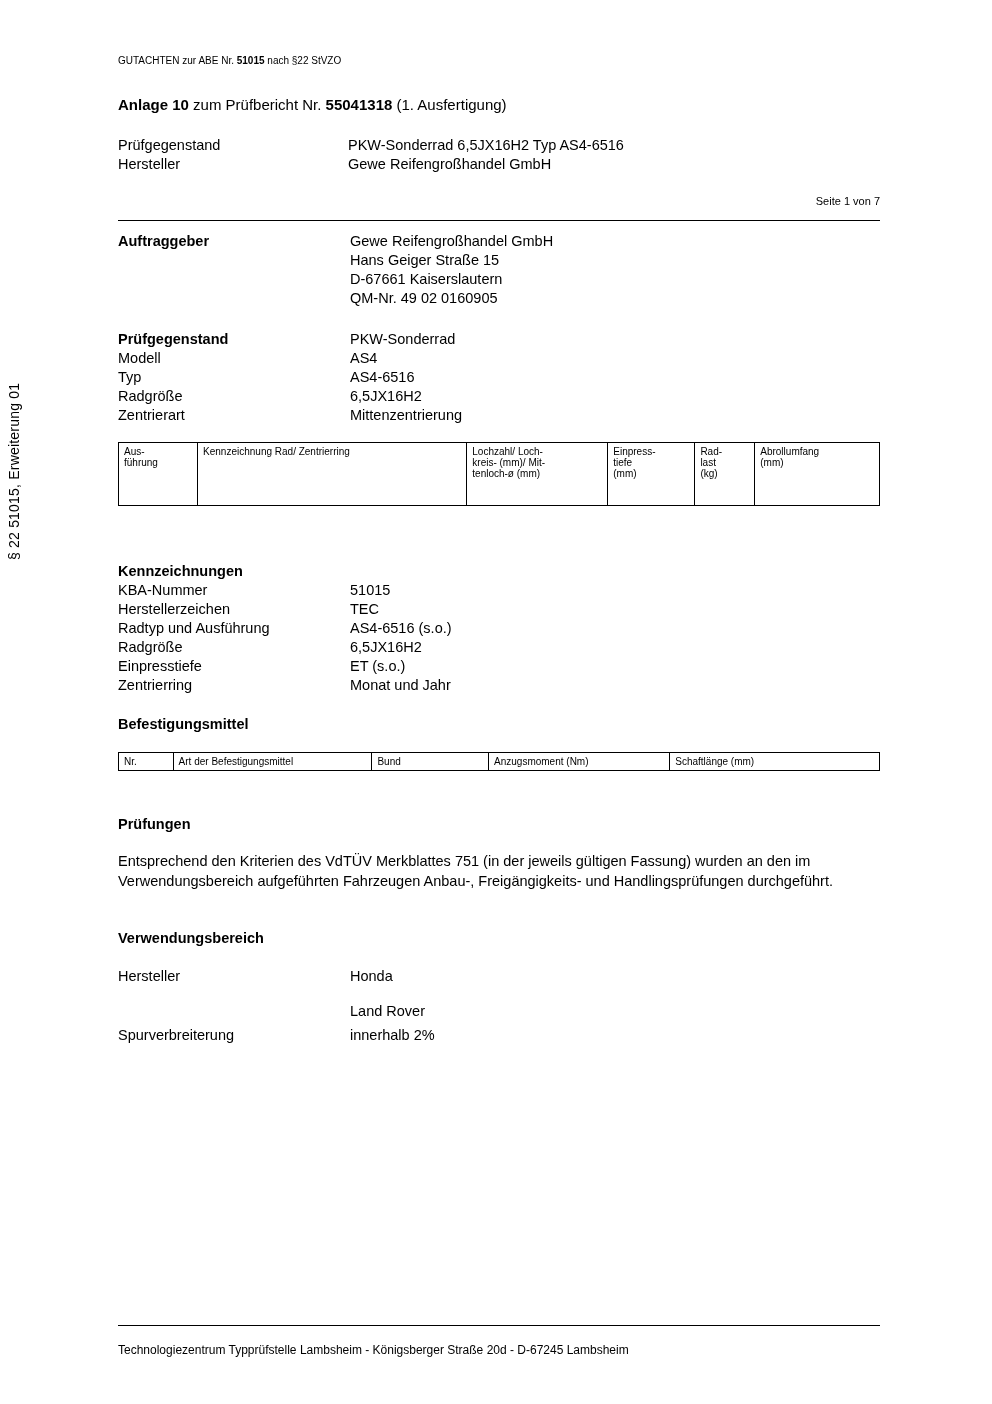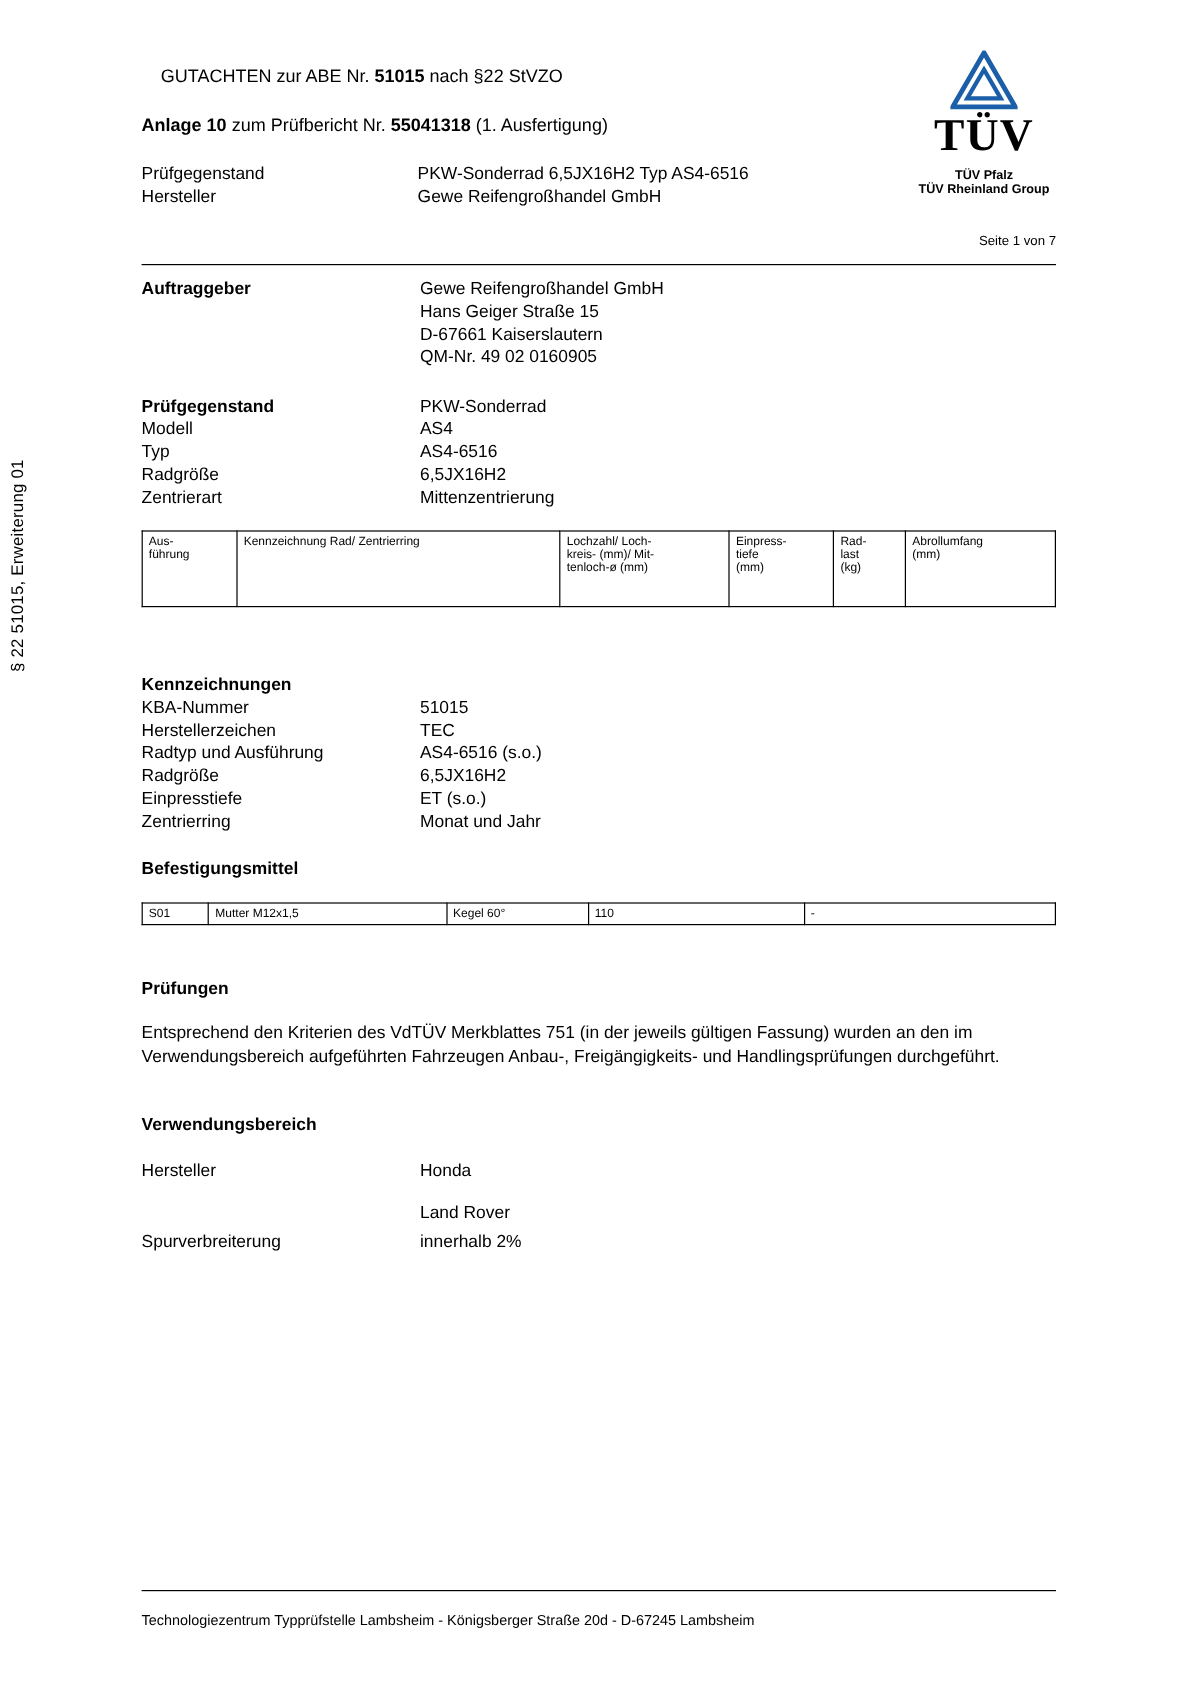--- a/index.html
+++ b/index.html
@@ -34,23 +34,23 @@
   }
   .content {
     position: absolute;
     left: 118px;
     top: 0;
     width: 762px;
   }
   
   .hdr-title {
     position: absolute;
-    left: 16px;
+    left: 0;
     top: 55px;
-    font-size: 15px;
+    font-size: 10px;
     text-align: right;
   }
   .hdr-title b { font-weight: bold; }
   .hdr-anlage {
     position: absolute;
     left: 0;
     top: 96px;
     font-size: 15px;
   }
   .hdr-row {
@@ -285,26 +285,26 @@
       <div class="lbl" style="top:114px;">Zentrierring</div>
       <div class="val" style="top:114px;">Monat und Jahr</div>
     </div>
 
     <div class="block" style="top:716px;">
       <div class="lbl b">Befestigungsmittel</div>
     </div>
 
     <table class="grid tbl2">
       <tbody>
-      <tr>
-        <td class="d0">S01</td>
-        <td class="d1">Mutter M12x1,5</td>
-        <td class="d2">Kegel 60°</td>
-        <td class="d3">110</td>
-        <td class="d4">-</td>
+          <tr>
+        <td class="d0">Nr.</td>
+        <td class="d1">Art der Befestigungsmittel</td>
+        <td class="d2">Bund</td>
+        <td class="d3">Anzugsmoment (Nm)</td>
+        <td class="d4">Schaftlänge (mm)</td>
       </tr>
     </tbody>
       </table>
 
     <div class="block" style="top:816px;">
       <div class="lbl b">Prüfungen</div>
     </div>
     <div class="para" style="top:851px;">Entsprechend den Kriterien des VdTÜV Merkblattes 751 (in der jeweils gültigen Fassung) wurden an den im Verwendungsbereich aufgeführten Fahrzeugen Anbau-, Freigängigkeits- und Handlingsprüfungen durchgeführt.</div>
 
     <div class="block" style="top:930px;">
@@ -317,25 +317,14 @@
       <div class="val" style="top:19px;margin-top:16px;">Land Rover</div>
 
       <div class="lbl" style="top:59px;">Spurverbreiterung</div>
       <div class="val" style="top:59px;">innerhalb 2%</div>
     </div>
 
     <div class="footer-rule"></div>
     <div class="footer-text">Technologiezentrum Typprüfstelle Lambsheim - Königsberger Straße 20d - D-67245 Lambsheim</div>
   </div>
 
-  <div class="logo">
-    <div class="logo-tri">
-      <svg width="56" height="50" viewBox="0 0 56 50" xmlns="http://www.w3.org/2000/svg">
-        <polygon points="28,2 54,47 2,47" fill="none" stroke="#1b5fa8" stroke-width="4"></polygon>
-        <polygon points="28,16 42,40 14,40" fill="none" stroke="#1b5fa8" stroke-width="3.5"></polygon>
-      </svg>
-    </div>
-    <div class="logo-word">TÜV</div>
-    <div class="logo-sub1">TÜV Pfalz</div>
-    <div class="logo-sub2">TÜV Rheinland Group</div>
-  </div>
 
 </div>
 
 </body></html>

